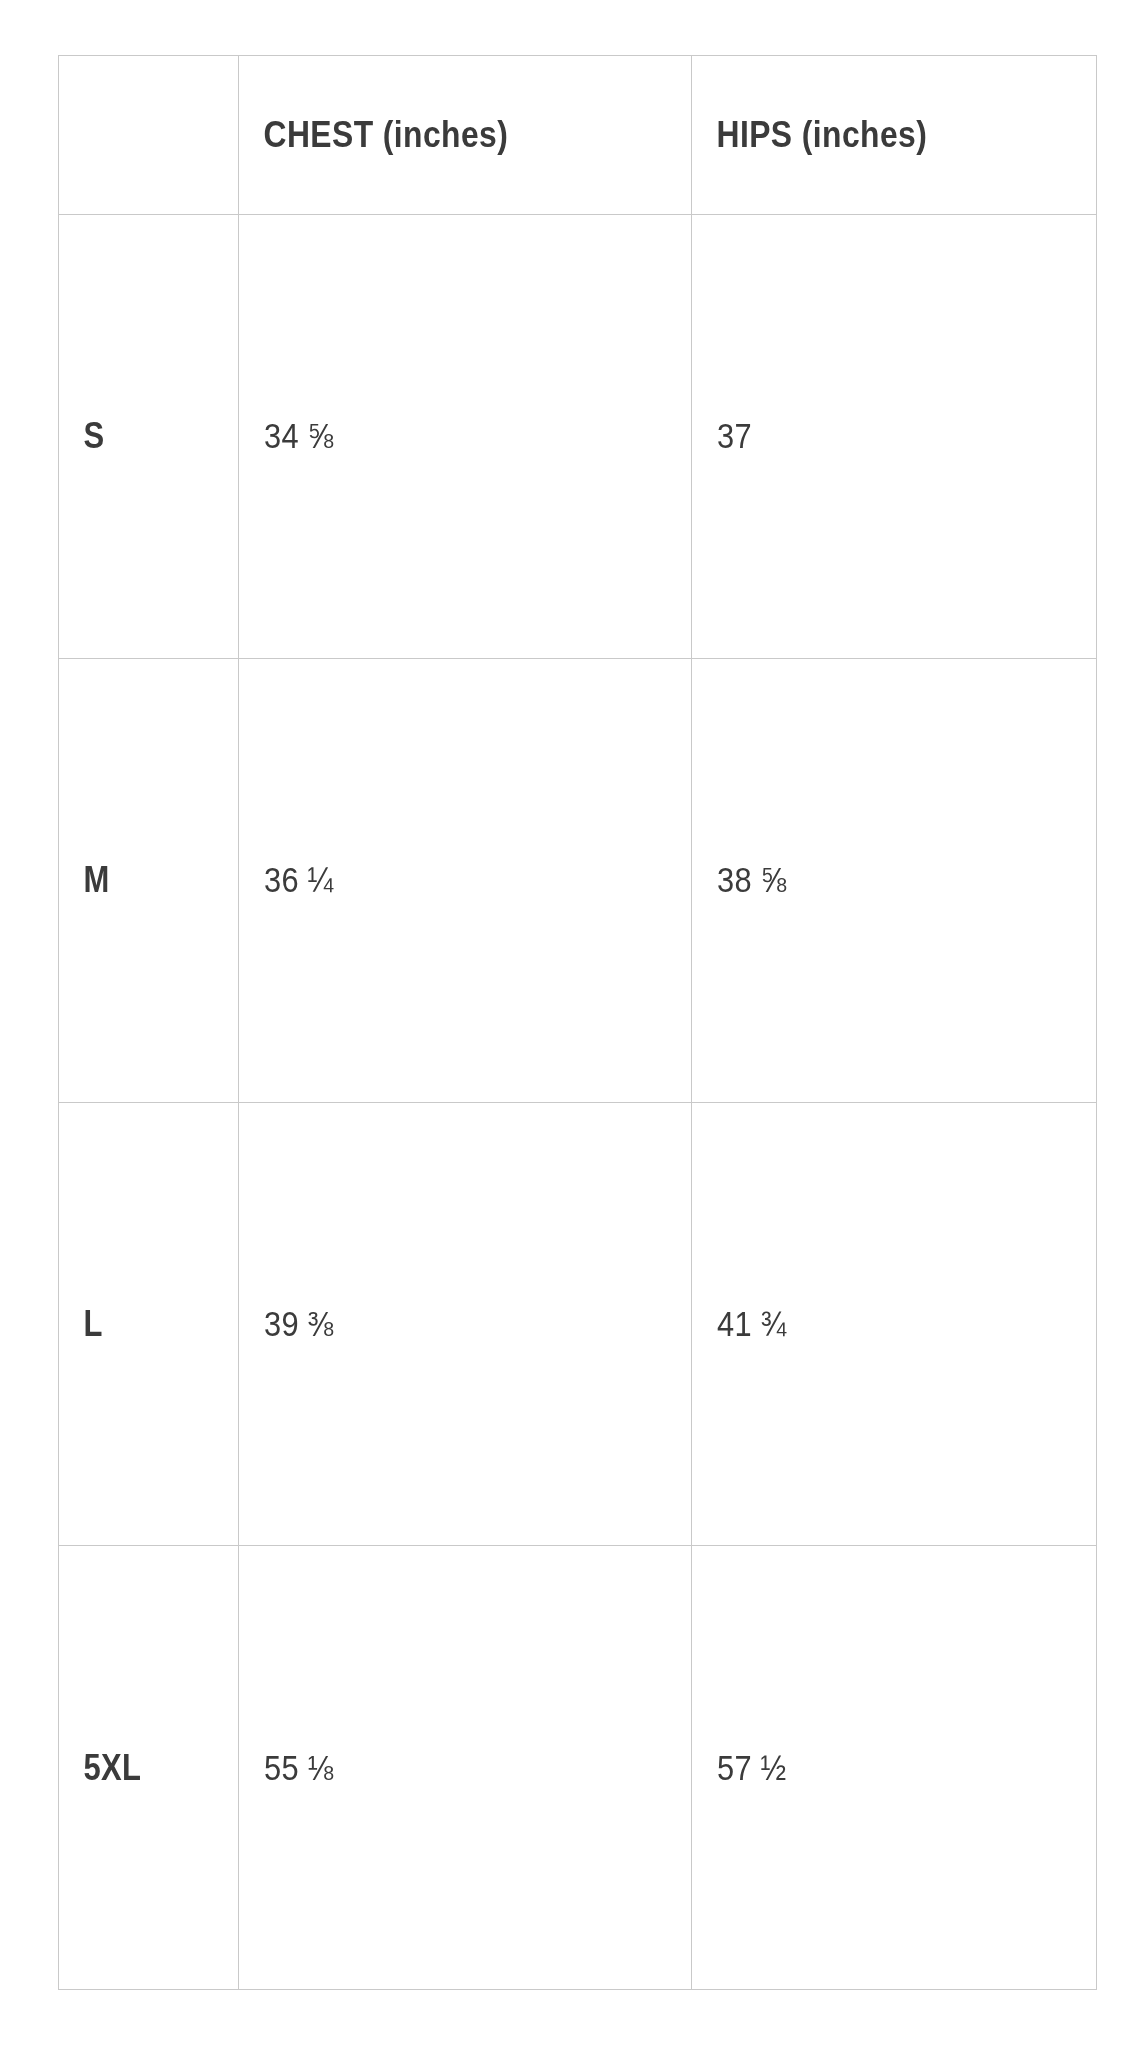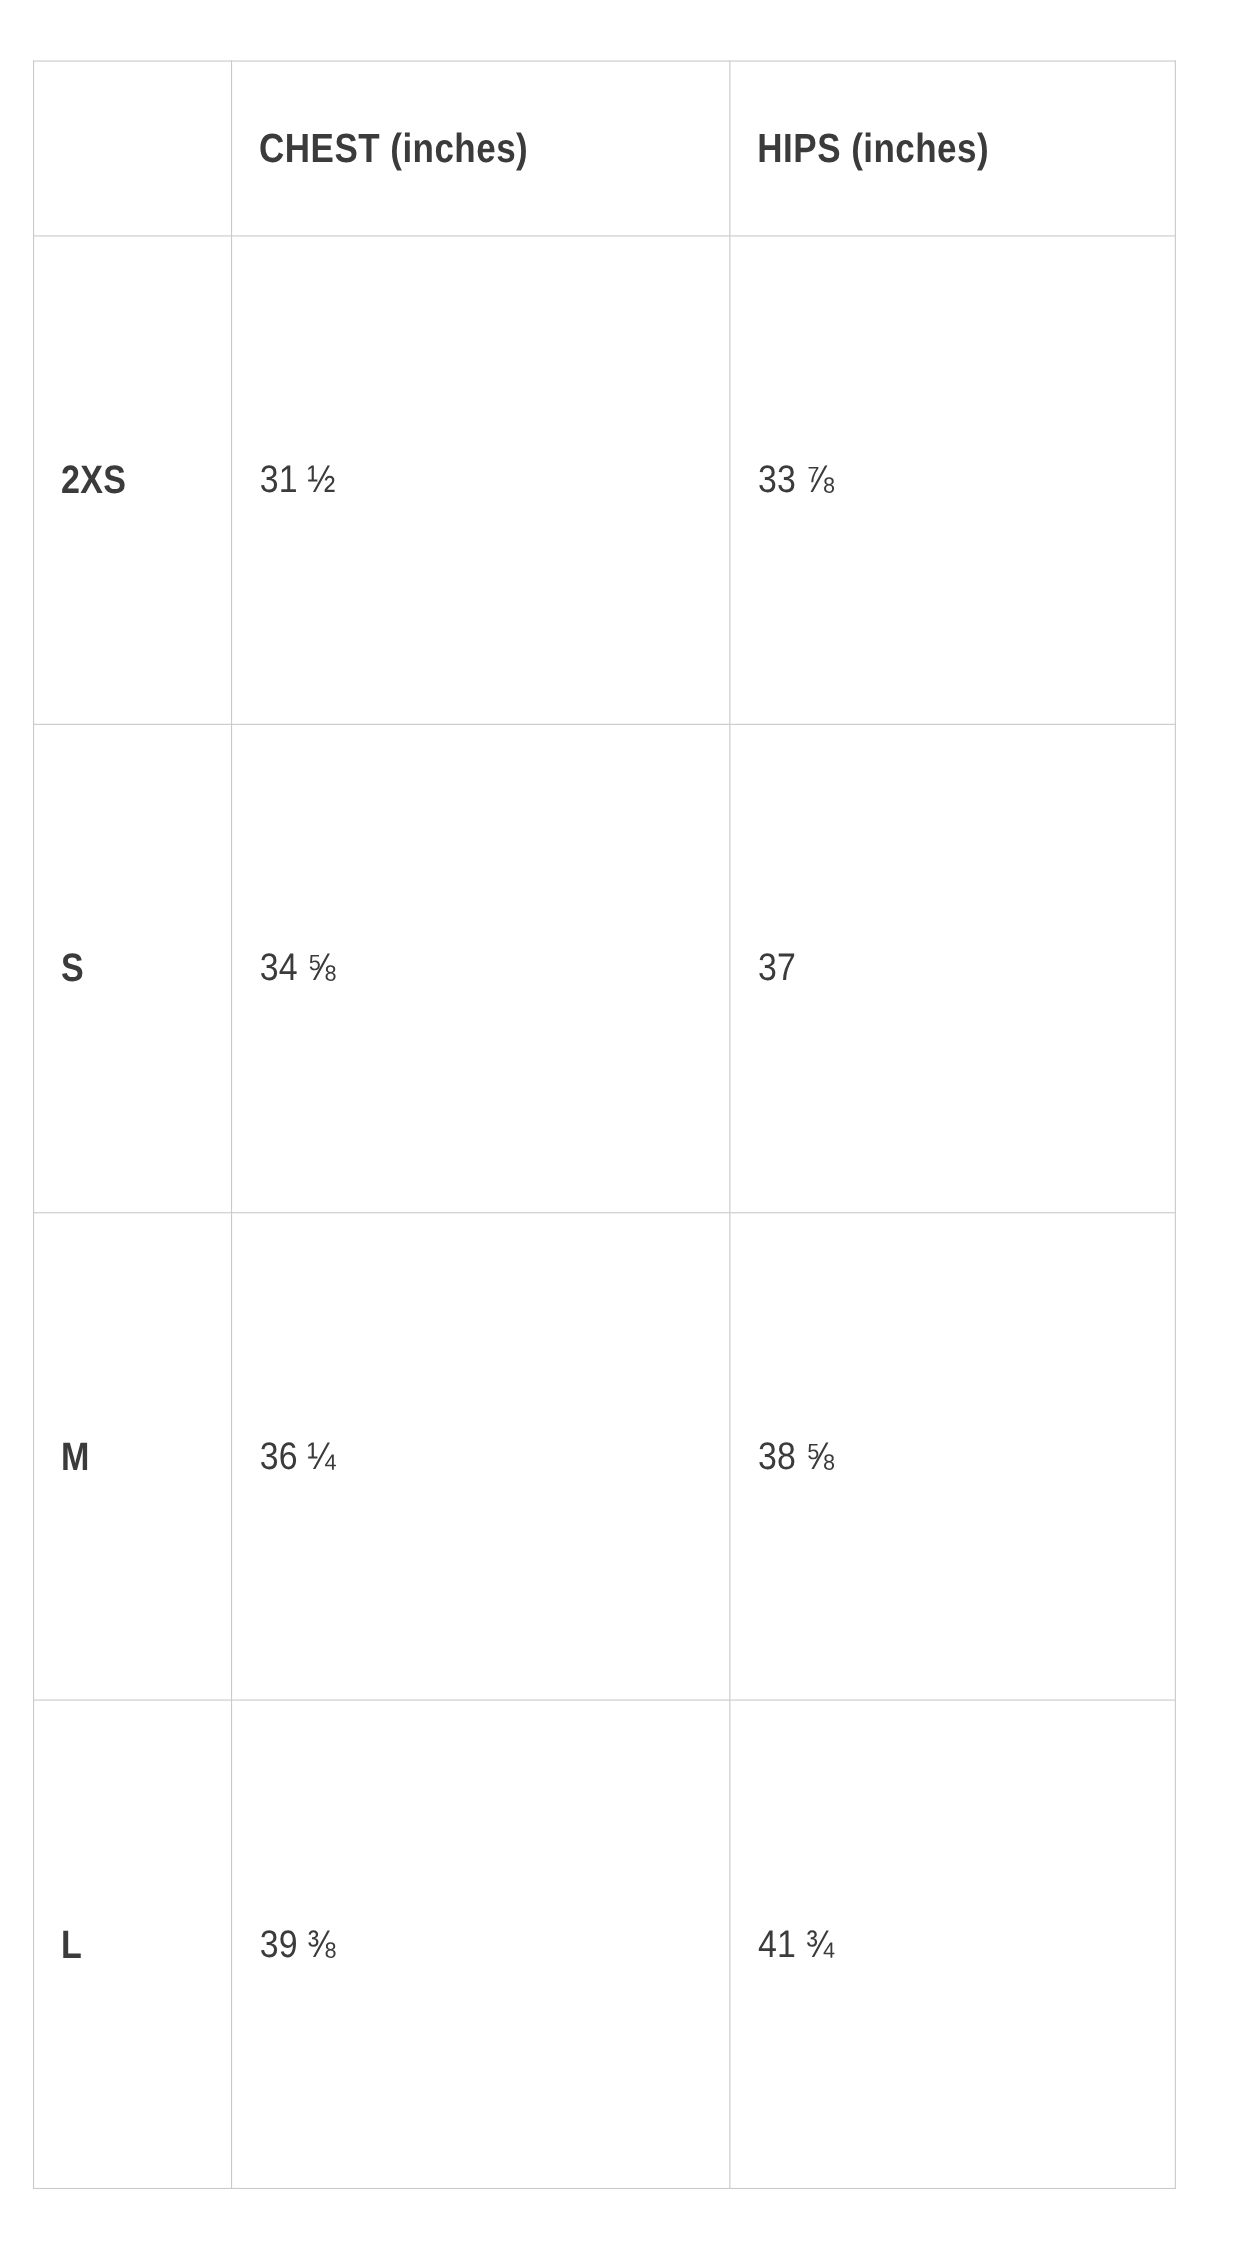--- a/index.html
+++ b/index.html
@@ -9,21 +9,21 @@
   }
   body {
     width: 1130px;
     height: 2055px;
     font-family: "Liberation Sans", "DejaVu Sans", sans-serif;
     -webkit-font-smoothing: antialiased;
   }
 
   .chart-wrap {
     position: absolute;
-    left: 30px;
+    left: 58px;
     top: 55px;
     width: 1038px;
     height: 1462px;
   }
 
   table.size-chart {
     width: 1038px;
     height: 1935px;
     border-collapse: collapse;
     table-layout: fixed;
@@ -87,34 +87,34 @@
     </colgroup>
     <thead>
       <tr>
         <th class="blank" scope="col"></th>
         <th scope="col">CHEST (inches)</th>
         <th scope="col">HIPS (inches)</th>
       </tr>
     </thead>
     <tbody>
       <tr>
-        <th class="size-label" scope="row">2XS</th>
-        <td class="measure">31 ½</td>
-        <td class="measure">33 ⅞</td>
-      </tr>
-      <tr>
         <th class="size-label" scope="row">S</th>
         <td class="measure">34 ⅝</td>
         <td class="measure">37</td>
       </tr>
       <tr>
         <th class="size-label" scope="row">M</th>
         <td class="measure">36 ¼</td>
         <td class="measure">38 ⅝</td>
       </tr>
       <tr>
         <th class="size-label" scope="row">L</th>
         <td class="measure">39 ⅜</td>
         <td class="measure">41 ¾</td>
       </tr>
+      <tr>
+        <th class="size-label" scope="row">5XL</th>
+        <td class="measure">55 ⅛</td>
+        <td class="measure">57 ½</td>
+      </tr>
     </tbody>
   </table>
 </div>
 
 </body></html>

